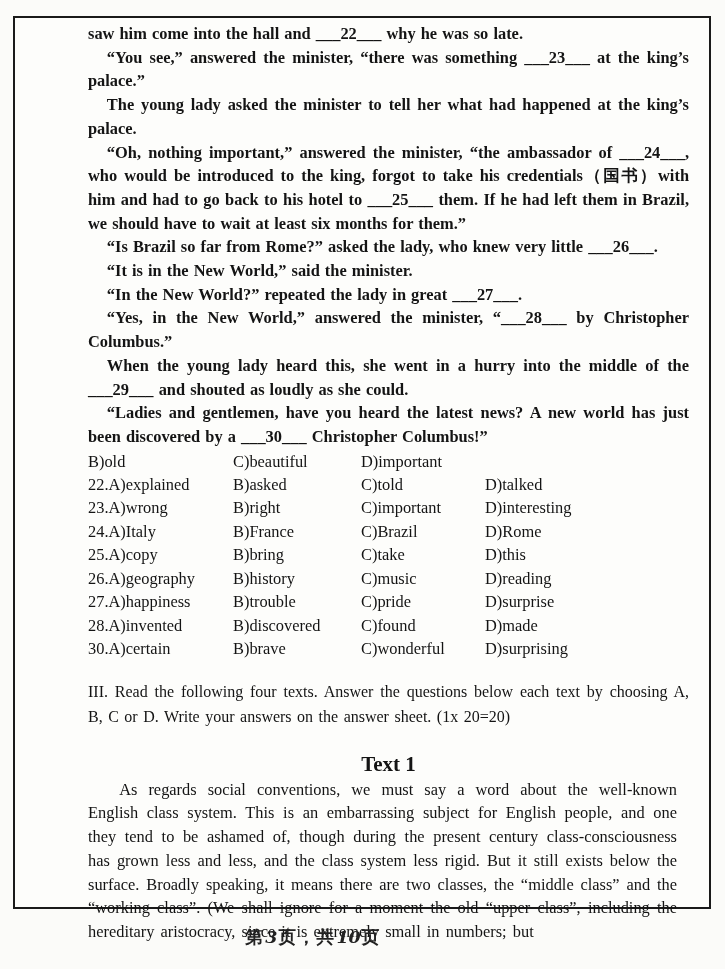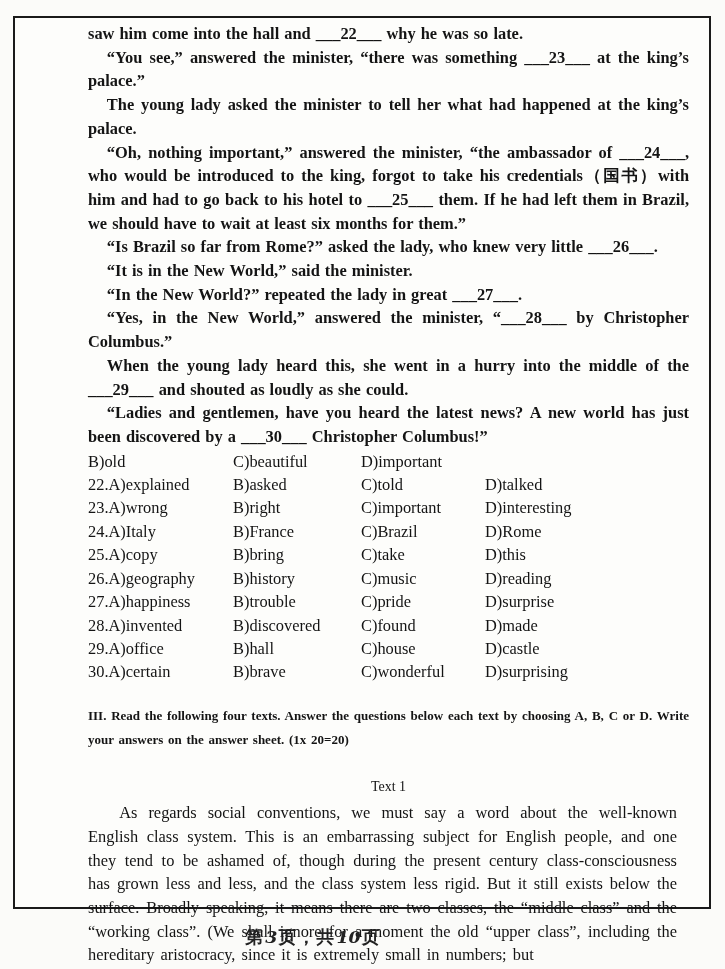--- a/index.html
+++ b/index.html
@@ -48,31 +48,31 @@
     font-size: 16.4px;
     line-height: 23.4px;
   }
   .option-row {
     display: grid;
     grid-template-columns: 145px 128px 124px auto;
   }
   .option-cell { white-space: nowrap; }
   .section-heading {
     margin-top: 20px;
-    font-weight: 700;
-    font-size: 13px;
+    font-weight: 400;
+    font-size: 16px;
     line-height: 24.2px;
     text-align: justify;
     word-spacing: 1.5px;
   }
   .text1-title {
     margin-top: 23px;
     text-align: center;
-    font-weight: 400;
-    font-size: 14px;
+    font-weight: 700;
+    font-size: 21px;
     line-height: 24px;
   }
   .text1 p {
     margin: 2px 12px 0 0;
     font-size: 16.4px;
     line-height: 23.7px;
     text-align: justify;
     text-indent: 1.9em;
     word-spacing: 2px;
   }
@@ -155,26 +155,20 @@
         <span class="option-cell">C)pride</span>
         <span class="option-cell">D)surprise</span>
       </div>
       <div class="option-row">
         <span class="option-cell"><span>28.</span><span>A)invented</span></span>
         <span class="option-cell">B)discovered</span>
         <span class="option-cell">C)found</span>
         <span class="option-cell">D)made</span>
       </div>
       <div class="option-row">
-        <span class="option-cell"><span>29.</span><span>A)office</span></span>
-        <span class="option-cell">B)hall</span>
-        <span class="option-cell">C)house</span>
-        <span class="option-cell">D)castle</span>
-      </div>
-      <div class="option-row">
         <span class="option-cell"><span>30.</span><span>A)certain</span></span>
         <span class="option-cell">B)brave</span>
         <span class="option-cell">C)wonderful</span>
         <span class="option-cell">D)surprising</span>
       </div>
     </div>
 
     <div class="section-heading">III. Read the following four texts. Answer the questions below each text by choosing A, B, C or D. Write your answers on the answer sheet. (1x 20=20)</div>
 
     <div class="text1-title">Text 1</div>

